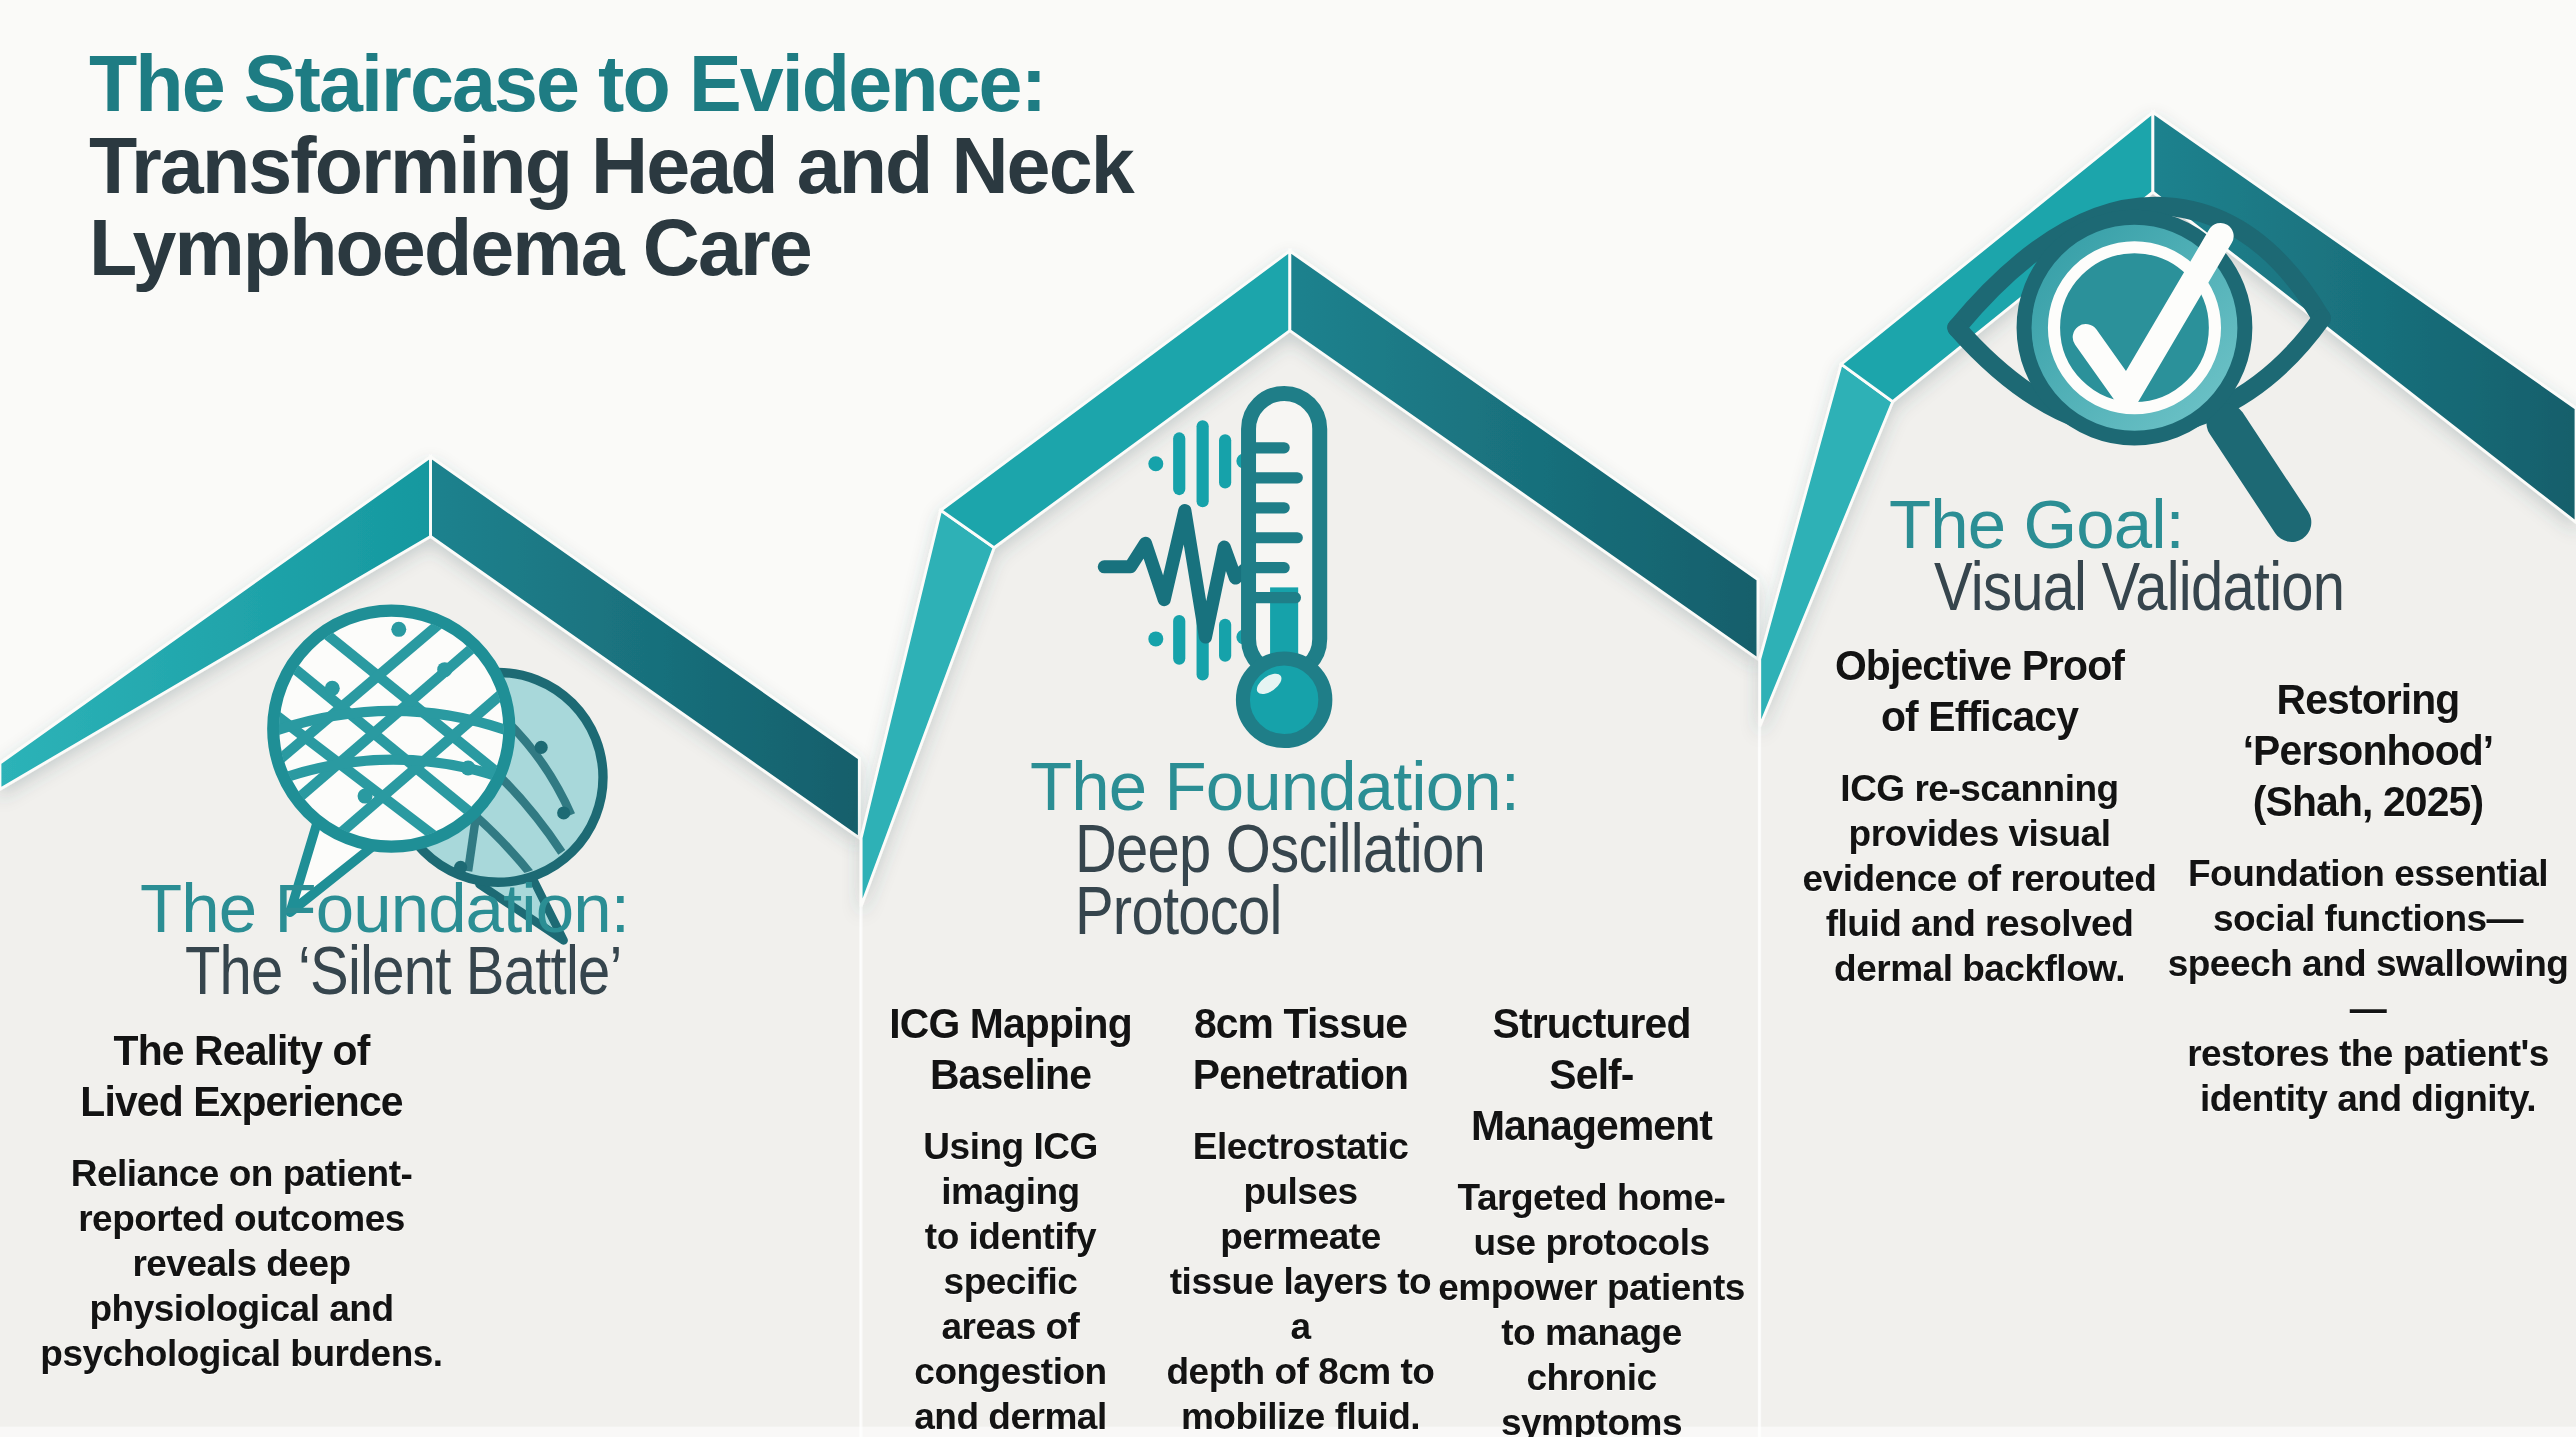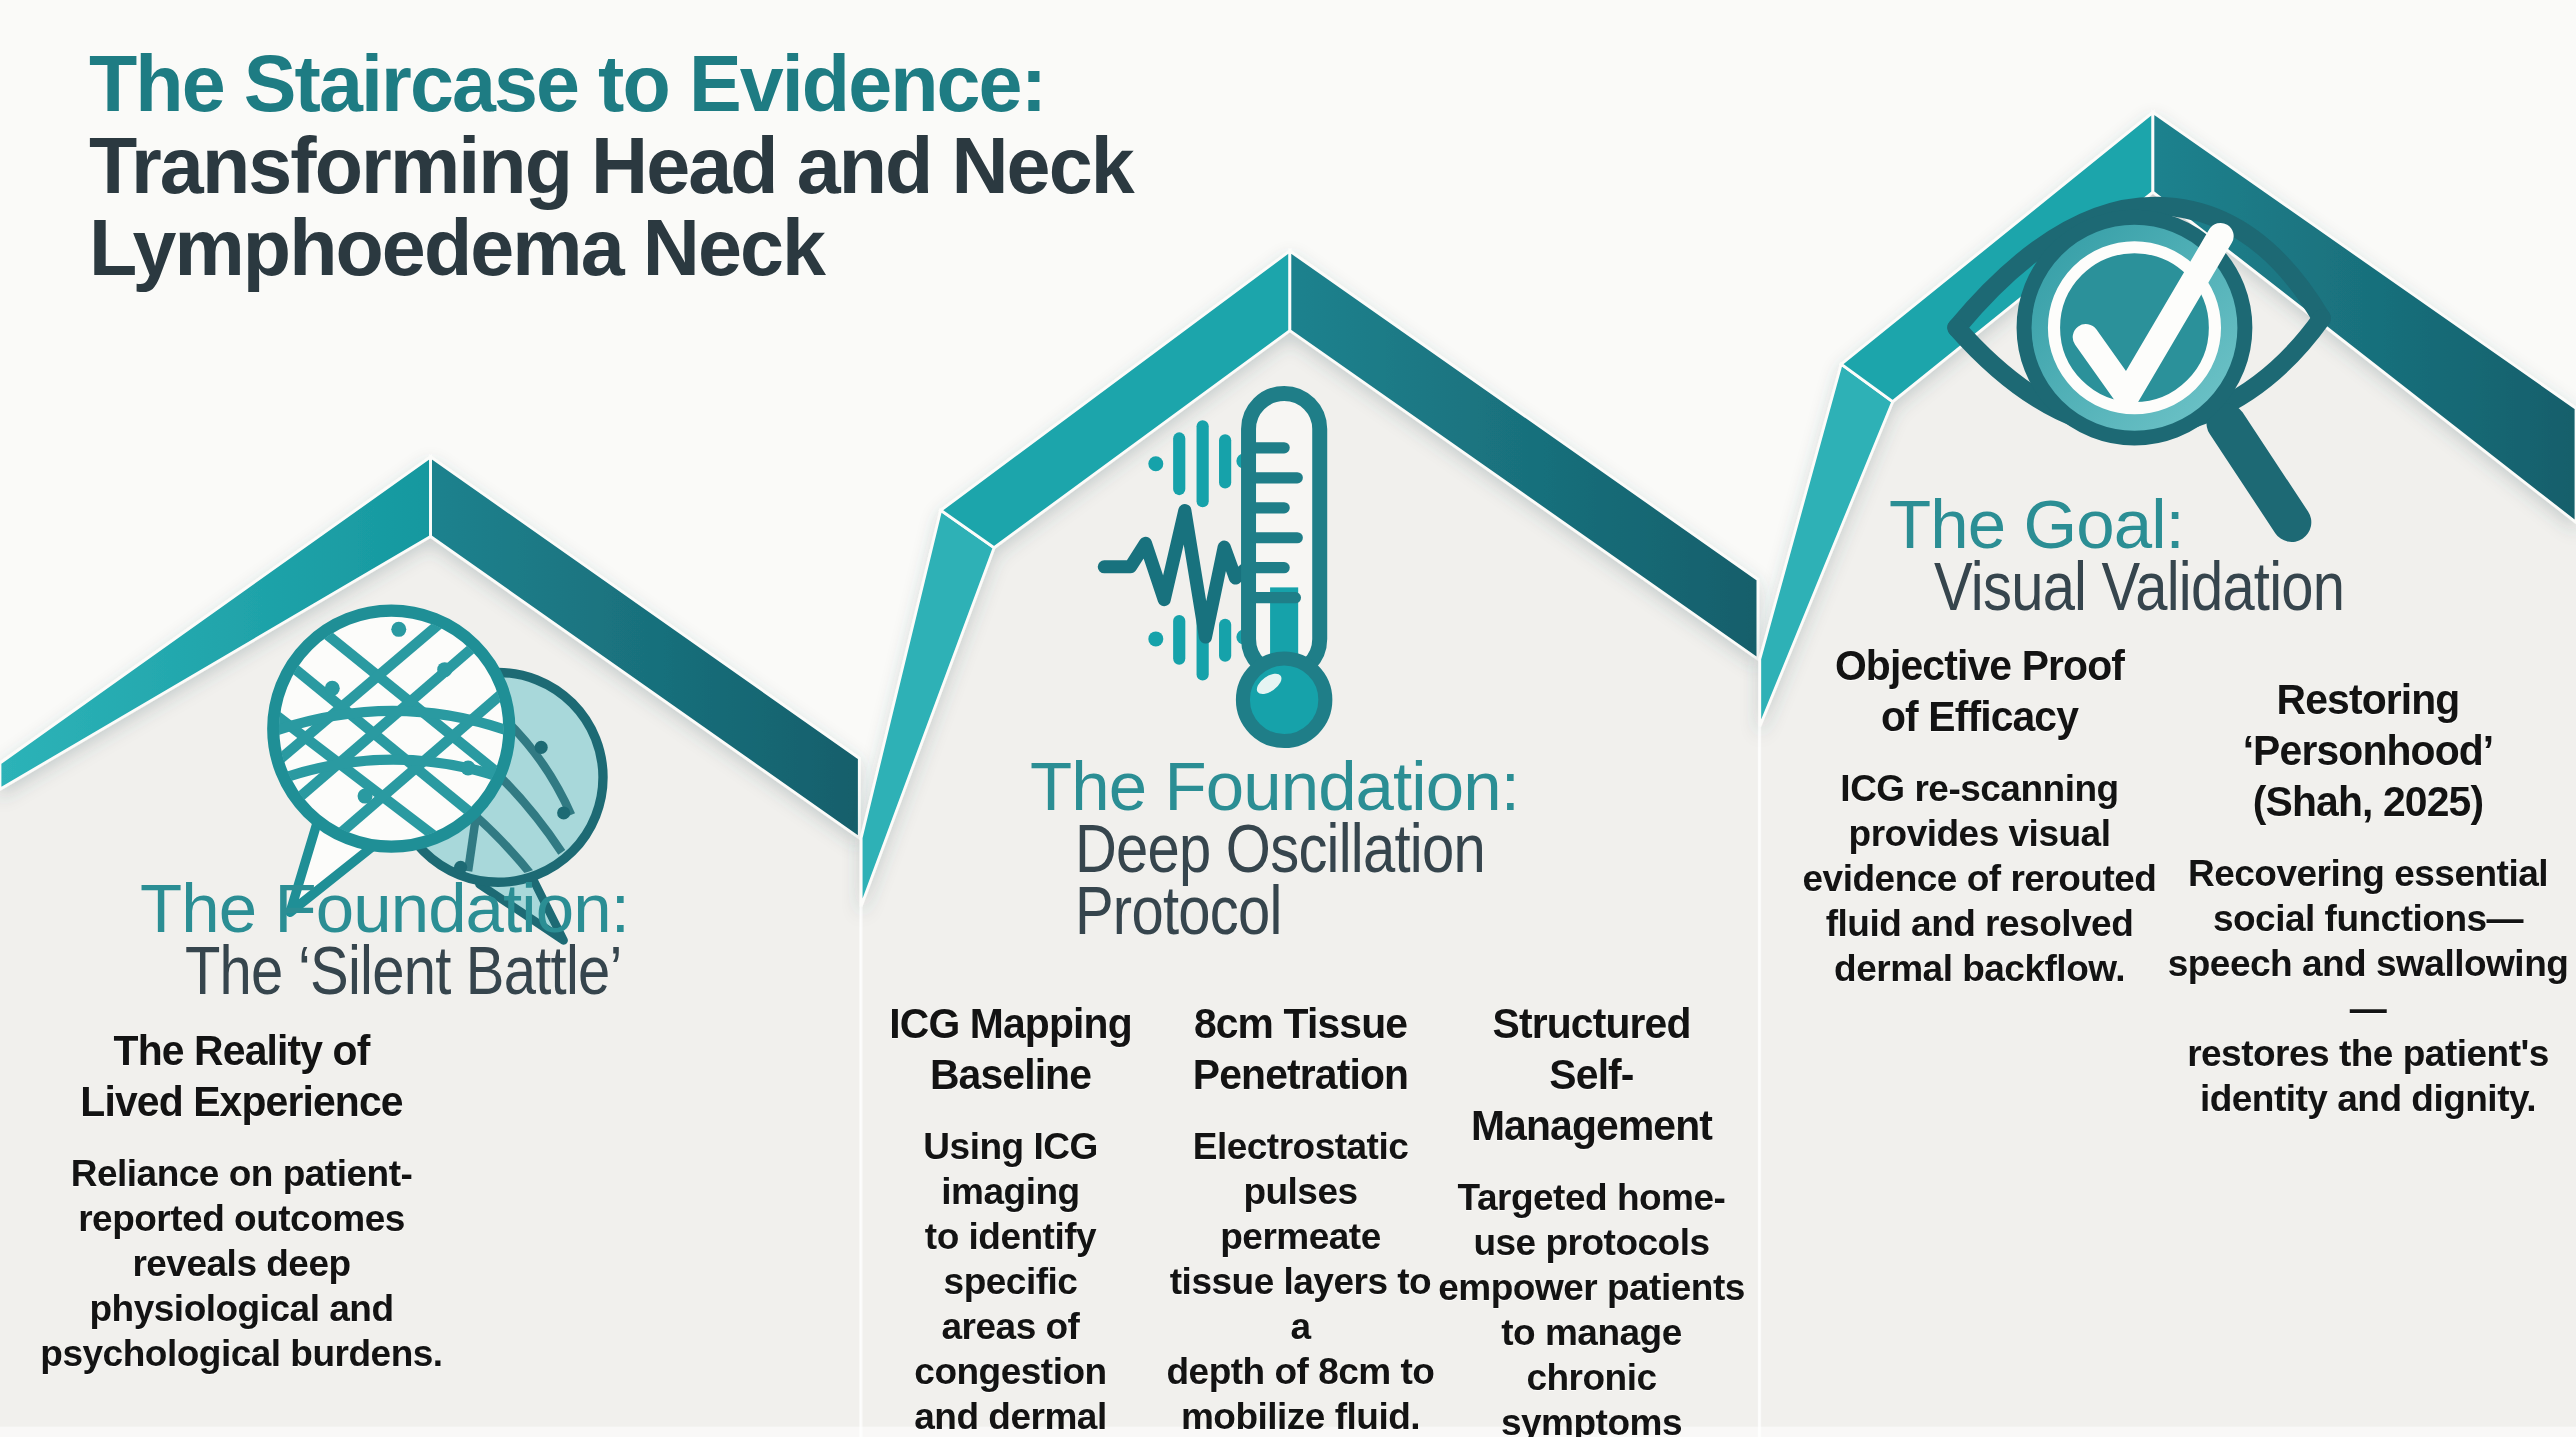--- a/index.html
+++ b/index.html
@@ -92,21 +92,21 @@
       </g>
       <line x1="1880" y1="776" x2="1880" y2="1536" stroke="rgba(255,255,255,.65)" stroke-width="3"></line>
     </g>
 
     <rect x="0" y="1524" width="2752" height="12" fill="rgba(255,255,255,.55)"></rect>
   </svg>
 
   <div class="main-title">
     <div class="l1 t">The Staircase to Evidence:</div>
     <div class="l2 t">Transforming Head and Neck</div>
-    <div class="l3 t">Lymphoedema Neck</div>
+    <div class="l3 t">Lymphoedema Care</div>
   </div>
 
   <div class="icon-box" style="left:262px;top:588px;width:356px;height:360px;">
     <svg viewBox="0 0 380 380">
       <defs>
           <clipPath id="bubbleClip">
             <circle cx="138" cy="148" r="120"></circle>
           </clipPath>
             <clipPath id="bubbleClip2">
             <circle cx="252" cy="200" r="106"></circle>
@@ -265,21 +265,21 @@
     <div class="col-body t">ICG re-scanning
 provides visual
 evidence of rerouted
 fluid and resolved
 dermal backflow.</div>
   </div>
   <div class="col" style="left:2162px;top:640px;width:412px;margin-top:34px;">
     <div class="col-heading t">Restoring
 ‘Personhood’
 (Shah, 2025)</div>
-    <div class="col-body t">Recovering essential
+    <div class="col-body t">Foundation essential
 social functions—
 speech and swallowing—
 restores the patient's
 identity and dignity.</div>
   </div>
 
 </div>
 
 
 </body></html>

